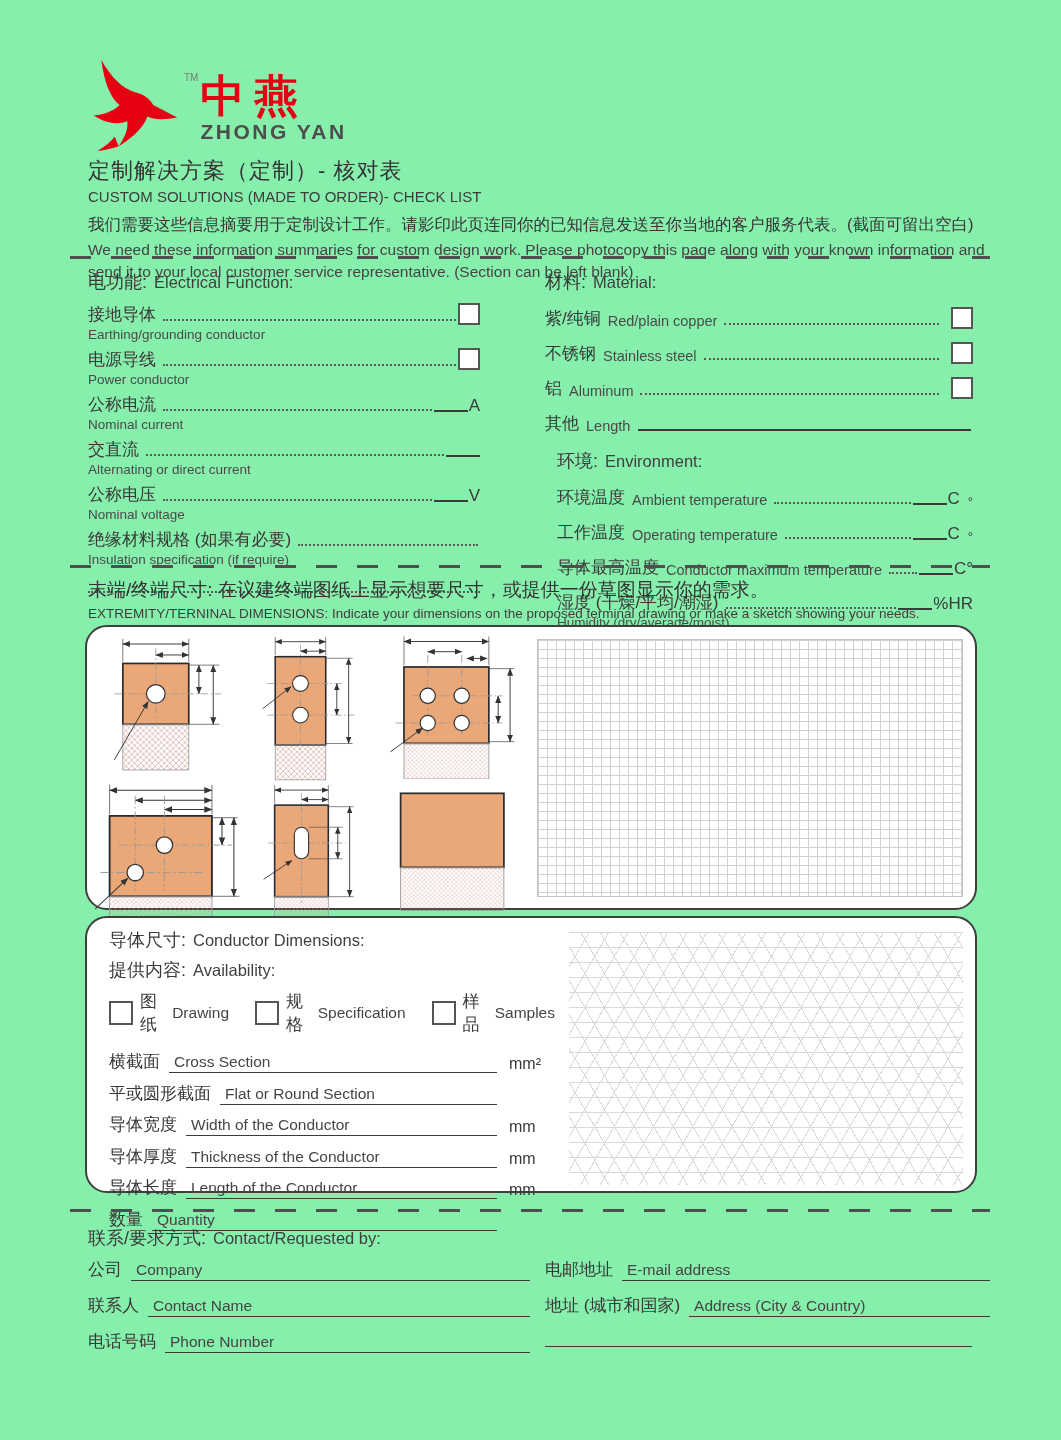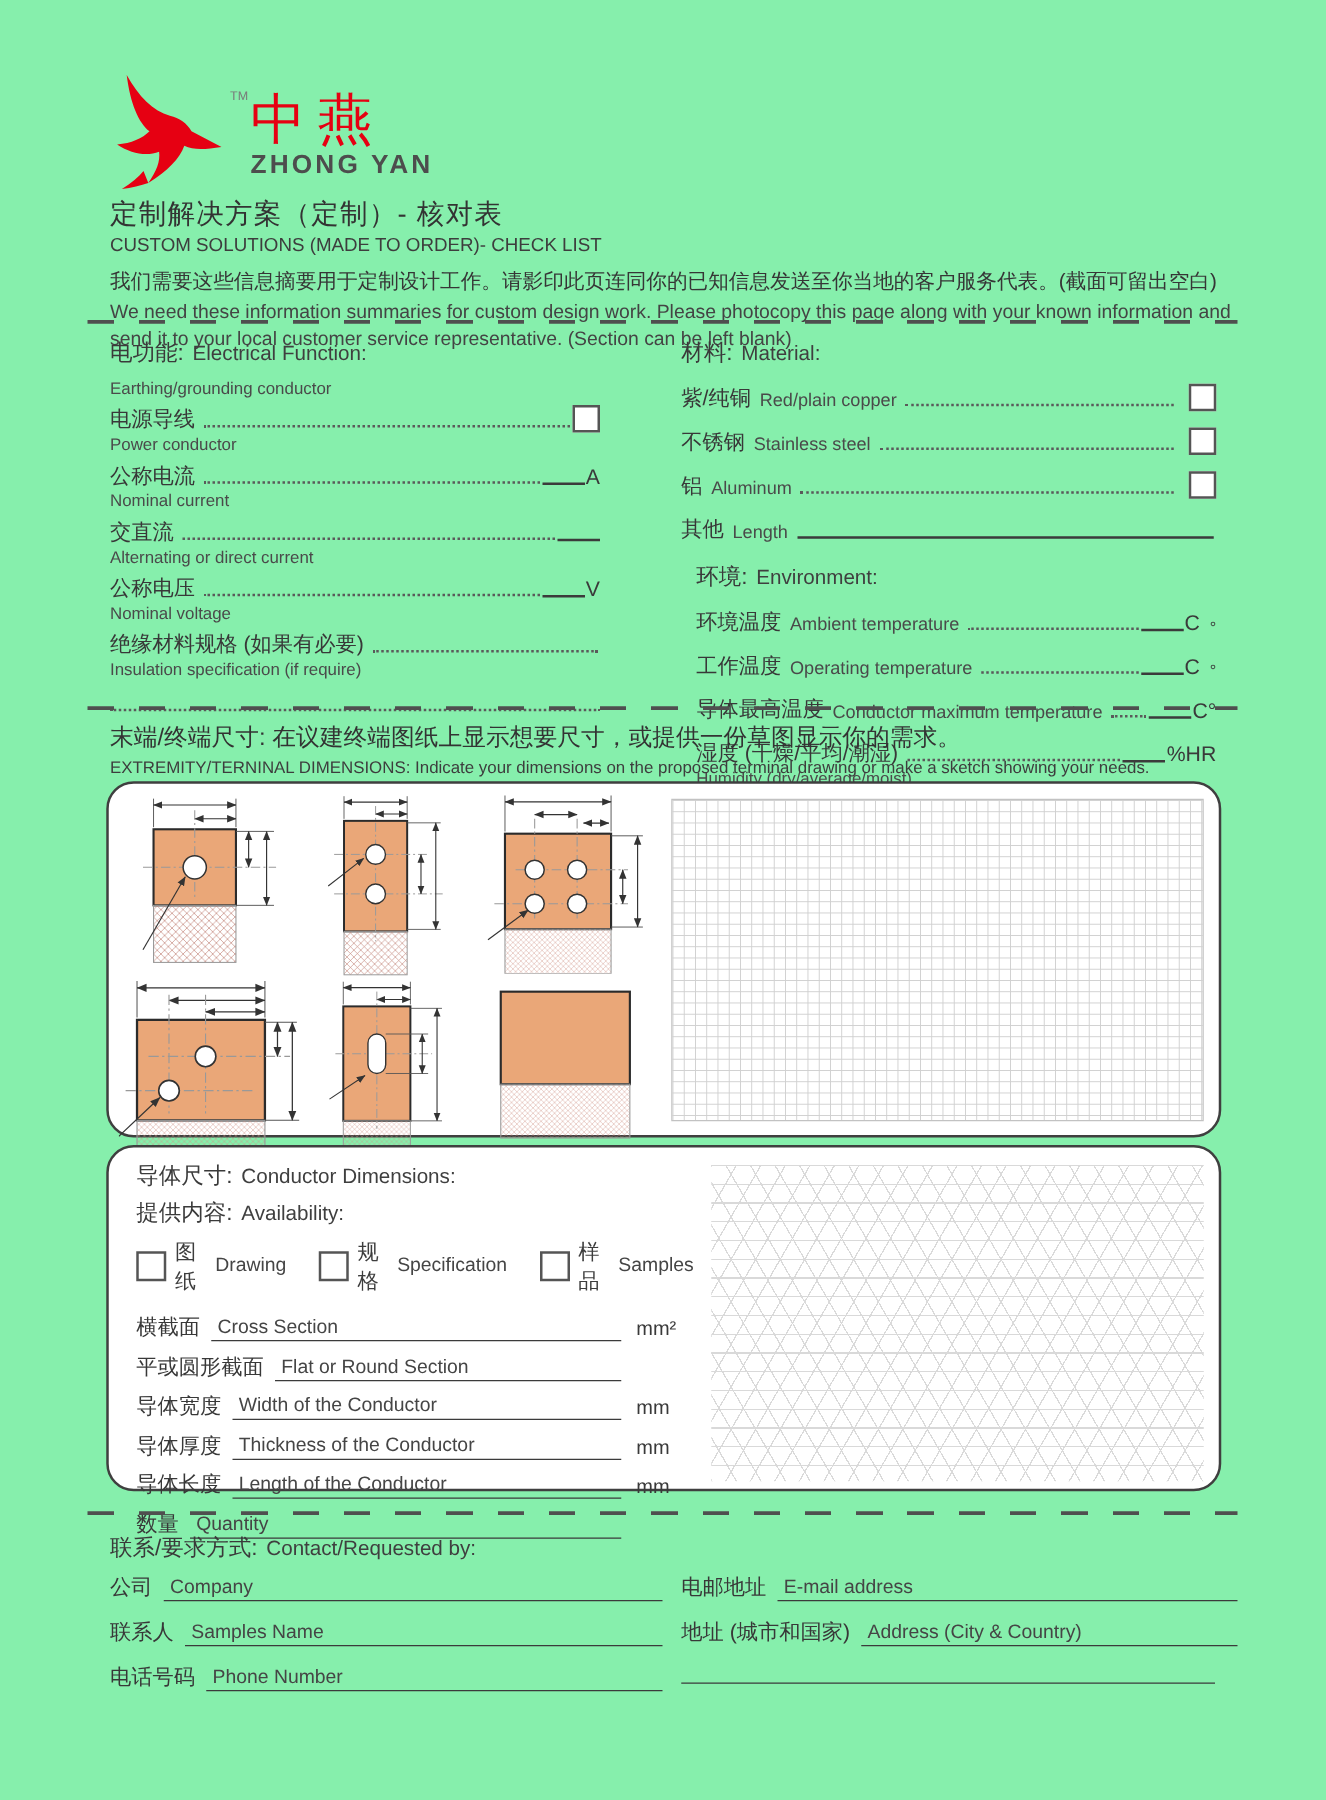--- a/index.html
+++ b/index.html
@@ -4,21 +4,21 @@
 <style>
   html,body{margin:0;padding:0;background:#fff;}
   .page{position:relative;width:1061px;height:1440px;background:#86efac;overflow:hidden;
         font-family:"Liberation Sans","DejaVu Sans",sans-serif;color:#3d3d3d;}
 
   
   .logo{position:absolute;left:86px;top:58px;display:flex;align-items:flex-start;}
   .logo svg.bird{width:96px;height:96px;}
   .logo .tm{font-size:10px;color:#7a7a7a;margin:14px 2px 0 2px;}
   .logo .stack{margin-top:16px;}
-  .logo .cnname{font-size:44px;font-weight:400;color:#e60012;letter-spacing:10px;line-height:1;}
+  .logo .cnname{font-size:44px;font-weight:700;color:#e60012;letter-spacing:10px;line-height:1;}
   .logo .enname{font-size:21px;font-weight:700;color:#4d4d4d;letter-spacing:2.5px;margin-top:2px;}
   .mast{position:absolute;right:88px;top:84px;text-align:center;}
   .mast .m-cn{font-size:35px;font-weight:700;color:#e60012;letter-spacing:3px;}
   .mast .m-en{font-size:20px;color:#3f3f3f;margin-top:3px;}
 
   
   .intro{position:absolute;left:88px;top:156px;width:900px;}
   .t1{font-size:22px;color:#333;font-weight:500;letter-spacing:1px;}
   .t2{font-size:15px;margin-top:2px;color:#3d3d3d;}
   .t3{font-size:16.5px;margin-top:9px;color:#363636;}
@@ -140,20 +140,25 @@
   </div>
 
   <div class="divider" id="div1"></div>
 
   <div class="col-left">
     <div class="heading">
       <span class="h-cn">电功能:</span><span class="h-en">Electrical Function:</span>
     </div>
 
     <div class="fgroup">
+      <div class="frow">
+        <span class="cn">接地导体</span>
+        <span class="dots"></span>
+        <span class="cb"></span>
+      </div>
       <div class="en-sub">Earthing/grounding conductor</div>
     </div>
 
     <div class="fgroup">
       <div class="frow">
         <span class="cn">电源导线</span>
         <span class="dots"></span>
         <span class="cb"></span>
       </div>
       <div class="en-sub">Power conductor</div>
@@ -471,21 +476,21 @@
     <span class="h-cn">联系/要求方式:</span><span class="h-en">Contact/Requested by:</span>
   </div>
 
   <div class="contact-left">
     <div class="ctrow">
       <span class="cn">公司</span>
       <span class="fieldline">Company</span>
     </div>
     <div class="ctrow">
       <span class="cn">联系人</span>
-      <span class="fieldline">Samples Name</span>
+      <span class="fieldline">Contact Name</span>
     </div>
     <div class="ctrow">
       <span class="cn">电话号码</span>
       <span class="fieldline">Phone Number</span>
     </div>
   </div>
 
   <div class="contact-right">
     <div class="ctrow">
       <span class="cn">电邮地址</span>

